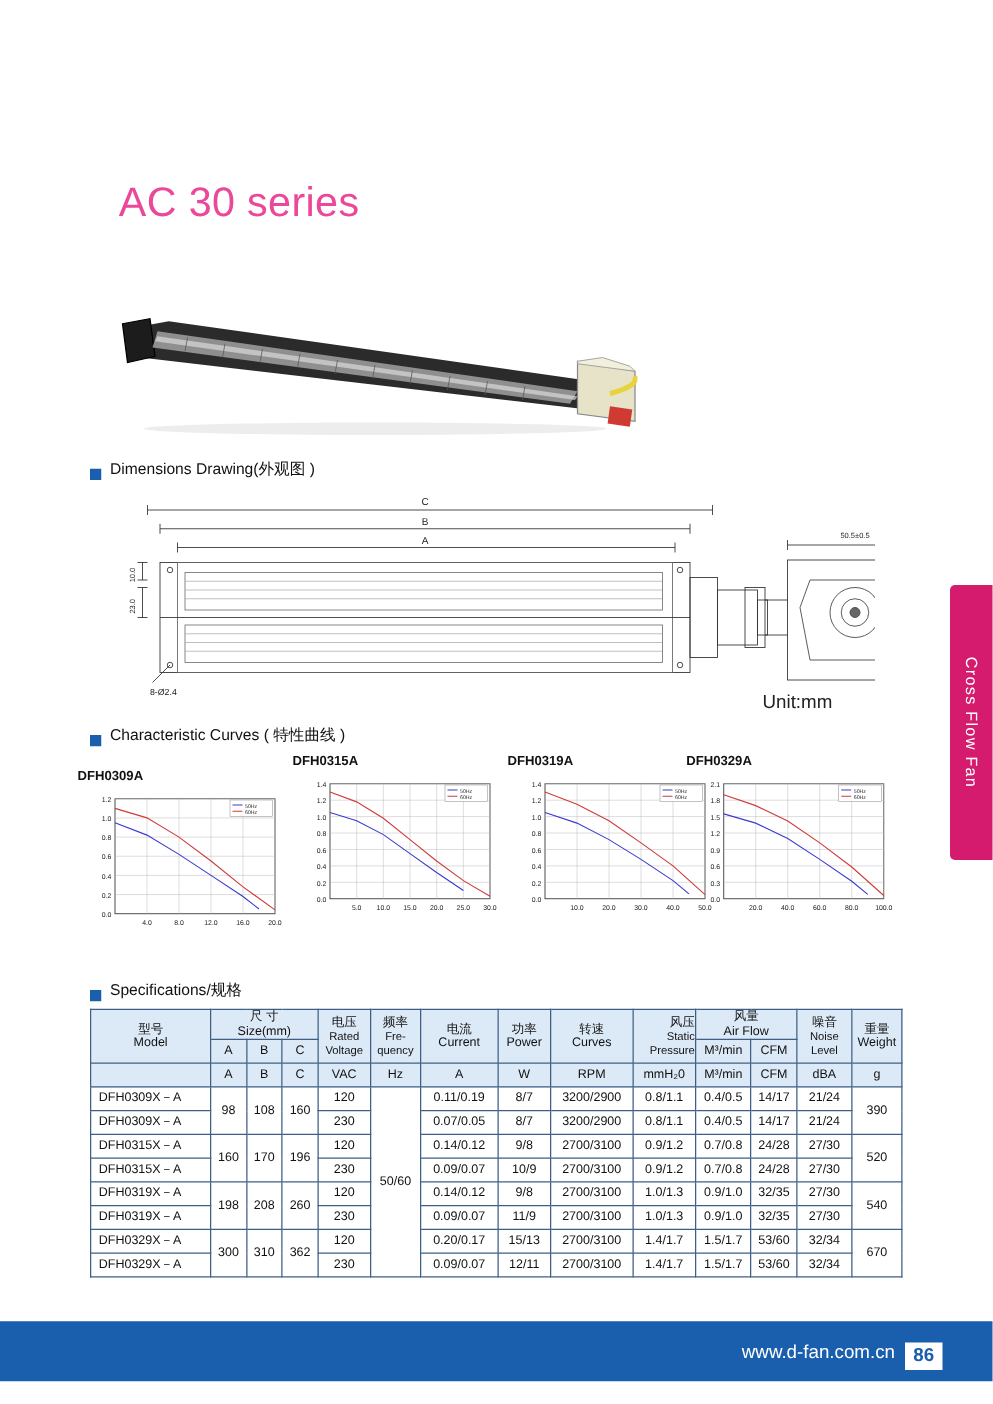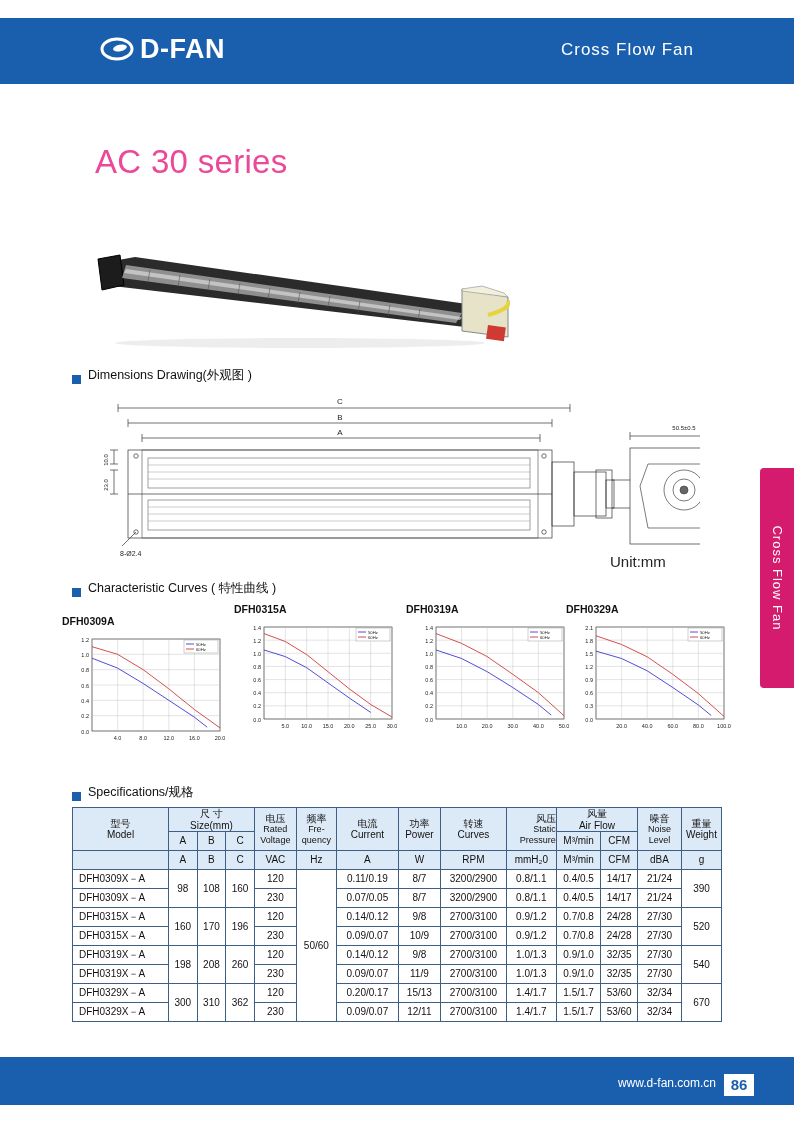--- a/index.html
+++ b/index.html
@@ -113,51 +113,37 @@
   .cn { font-size: 10px; }
   .small { font-size: 9px; }
 
   
   .bottombar {
     position: absolute; left: 0; bottom: 18px; width: 794px; height: 48px;
     background: #1a5fad;
   }
   .bottom-url {
     position: absolute; right: 78px; bottom: 33px;
-    color: #ffffff; font-size: 12px; text-align: center;
+    color: #ffffff; font-size: 15px; text-align: center;
   }
   .page-num {
     position: absolute; right: 40px; bottom: 27px;
     width: 30px; height: 22px; background:#ffffff; color:#1a5fad;
     font-size: 15px; font-weight: bold; text-align:center; line-height: 22px;
   }
   .hr-line {
     position: absolute; left: 60px; right: 60px; top: 1062px;
     height: 1px; background: #d8d8d8;
   }
 </style>
 </head>
 <body>
 
 <div class="page">
 
-  <div class="topbar">
-    <div class="topbar-inner">
-      <div class="logo">
-        <span class="logo-mark">
-          <svg width="34" height="34" viewBox="0 0 34 34">
-            <ellipse cx="17" cy="17" rx="15" ry="10" fill="none" stroke="#ffffff" stroke-width="3"></ellipse>
-            <ellipse cx="20" cy="16" rx="7" ry="3.2" fill="#ffffff" transform="rotate(-12 20 16)"></ellipse>
-          </svg>
-        </span>
-        <span class="logo-text">D-FAN</span>
-      </div>
-      <div class="topbar-title">Cross Flow Fan</div>
-    </div>
-  </div>
 
   <div class="page-title">AC 30 series</div>
 
   <div class="photo-wrap">
     <svg width="420" height="110" viewBox="0 0 420 110">
 
       <polygon points="12,18 45,12 398,62 375,82 14,40" fill="#2b2b2b"></polygon>
 
       <polygon points="8,14 30,10 34,40 12,45" fill="#1c1c1c" stroke="#000" stroke-width="1"></polygon>
 
@@ -384,21 +370,21 @@
           <text x="158" y="113" text-anchor="middle" font-size="5.5" fill="#222" font-family="Liberation Sans, sans-serif">50.0</text>
           <path d="M30.0,35.0 L55.6,43.5 L81.2,56.7 L106.8,72.5 L132.4,89.5 L145.2,100.1" fill="none" stroke="#3b3bd0" stroke-width="0.9"></path>
           <path d="M30.0,18.6 L55.6,28.4 L81.2,41.6 L106.8,59.3 L132.4,77.7 L158.0,100.7" fill="none" stroke="#d03b3b" stroke-width="0.9"></path>
           <rect x="122" y="13" width="34" height="13" fill="#fff" stroke="#888" stroke-width="0.4"></rect>
           <line x1="124" y1="17" x2="132" y2="17" stroke="#3b3bd0" stroke-width="0.9"></line>
           <text x="134" y="19" font-size="4.2" fill="#222" font-family="Liberation Sans, sans-serif">50Hz</text>
           <line x1="124" y1="22" x2="132" y2="22" stroke="#d03b3b" stroke-width="0.9"></line>
           <text x="134" y="24" font-size="4.2" fill="#222" font-family="Liberation Sans, sans-serif">60Hz</text>
         </svg>
     </div>
-    <div class="curve-box" id="curve3" style="left:504px; top:0px;">
+    <div class="curve-box" id="curve3" style="left:487px; top:0px;">
       <div class="curve-title">DFH0329A</div>
       <svg class="curve-svg" width="165" height="140" viewBox="0 0 165 140">
           <rect x="30" y="12" width="128" height="92" fill="#fff" stroke="#333" stroke-width="0.7"></rect>
           <text x="27" y="106.6" text-anchor="end" font-size="5.5" fill="#222" font-family="Liberation Sans, sans-serif">0.0</text>
           <line x1="30" y1="90.85714285714286" x2="158" y2="90.85714285714286" stroke="#bbb" stroke-width="0.4"></line>
           <text x="27" y="93.45714285714286" text-anchor="end" font-size="5.5" fill="#222" font-family="Liberation Sans, sans-serif">0.3</text>
           <line x1="30" y1="77.71428571428572" x2="158" y2="77.71428571428572" stroke="#bbb" stroke-width="0.4"></line>
           <text x="27" y="80.31428571428572" text-anchor="end" font-size="5.5" fill="#222" font-family="Liberation Sans, sans-serif">0.6</text>
           <line x1="30" y1="64.57142857142858" x2="158" y2="64.57142857142858" stroke="#bbb" stroke-width="0.4"></line>
           <text x="27" y="67.17142857142858" text-anchor="end" font-size="5.5" fill="#222" font-family="Liberation Sans, sans-serif">0.9</text>

